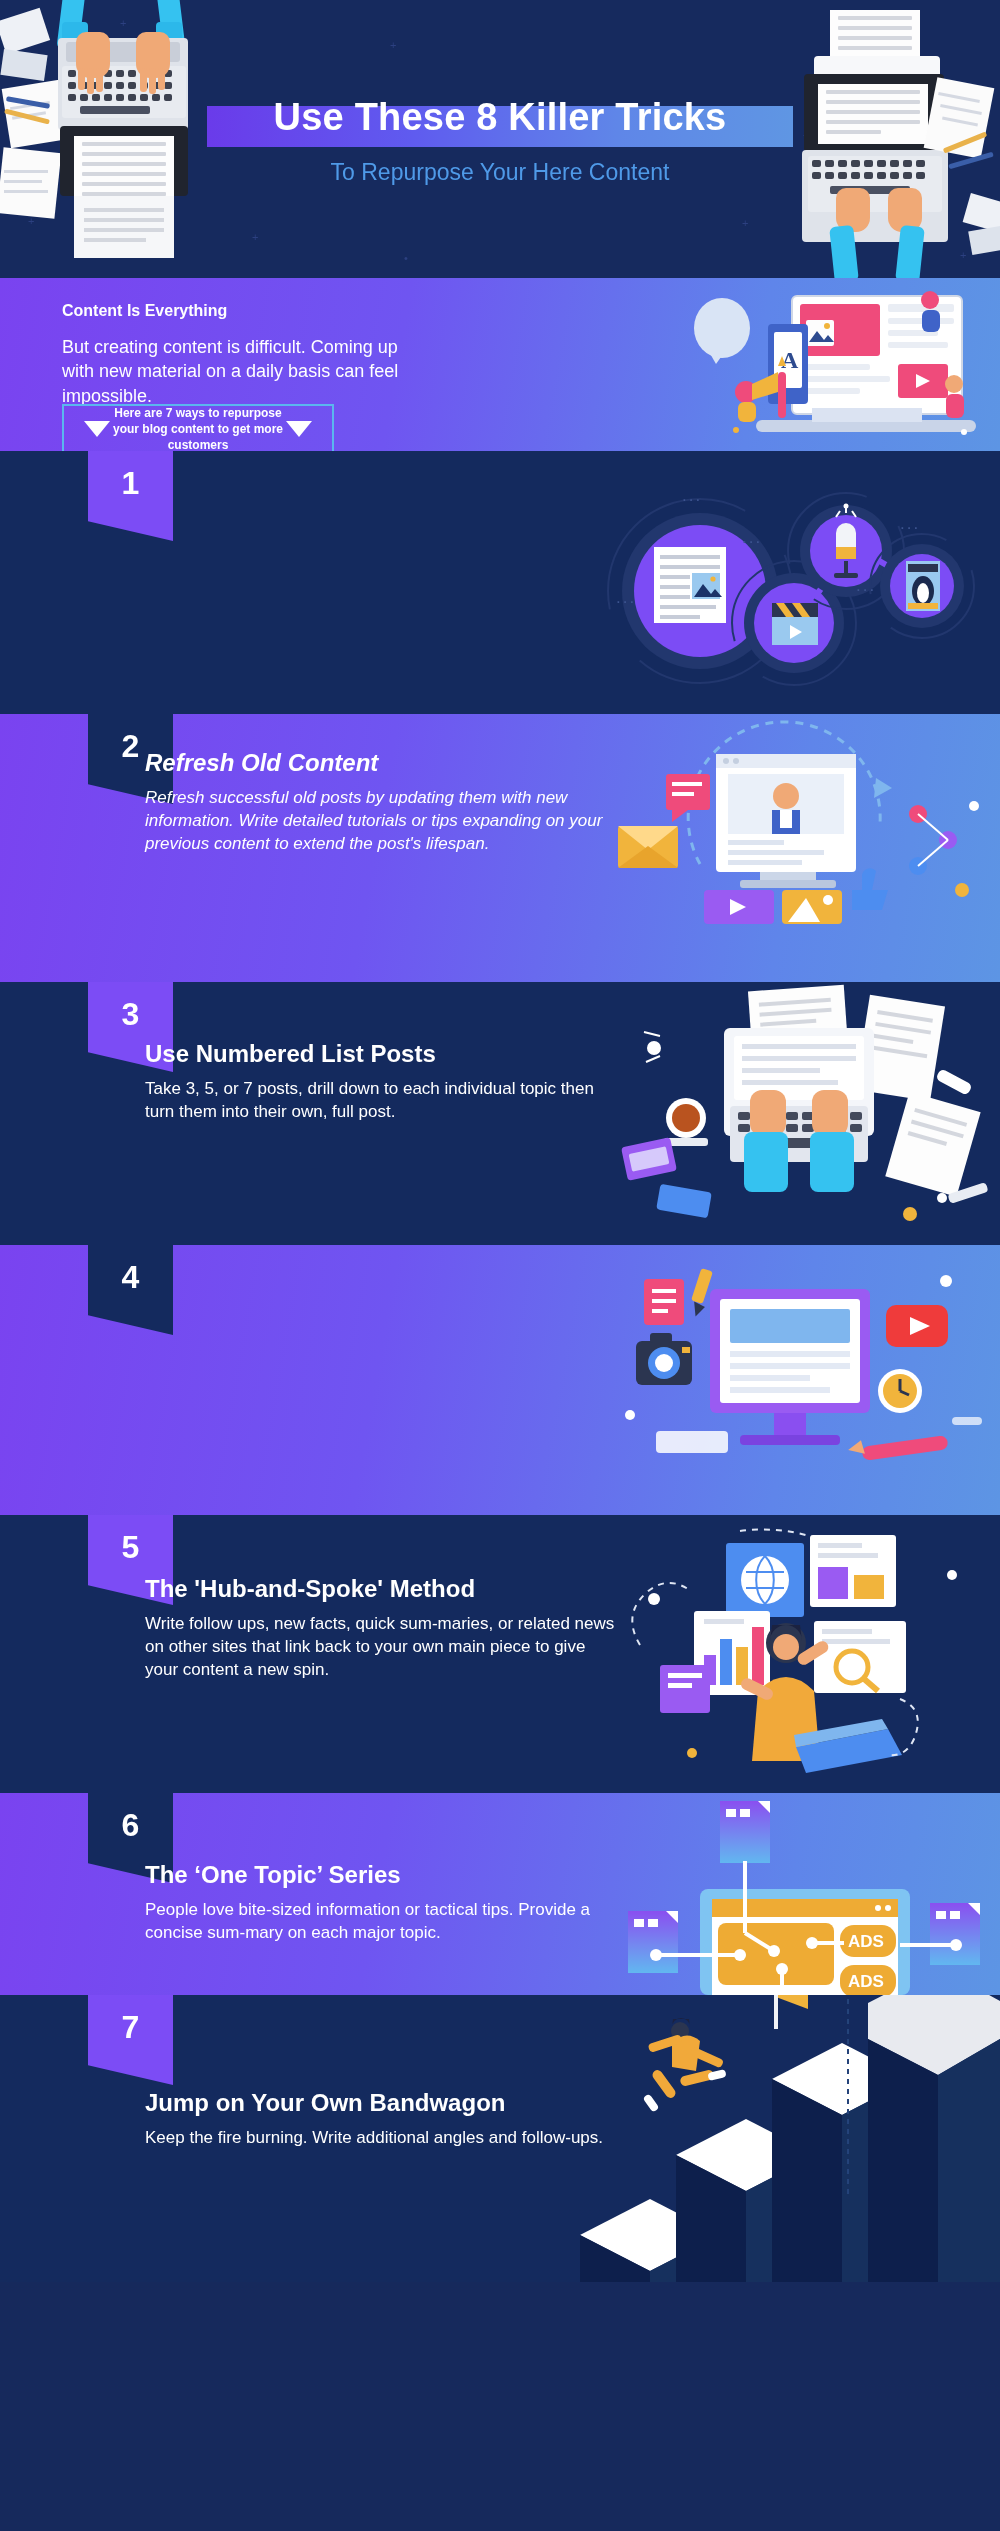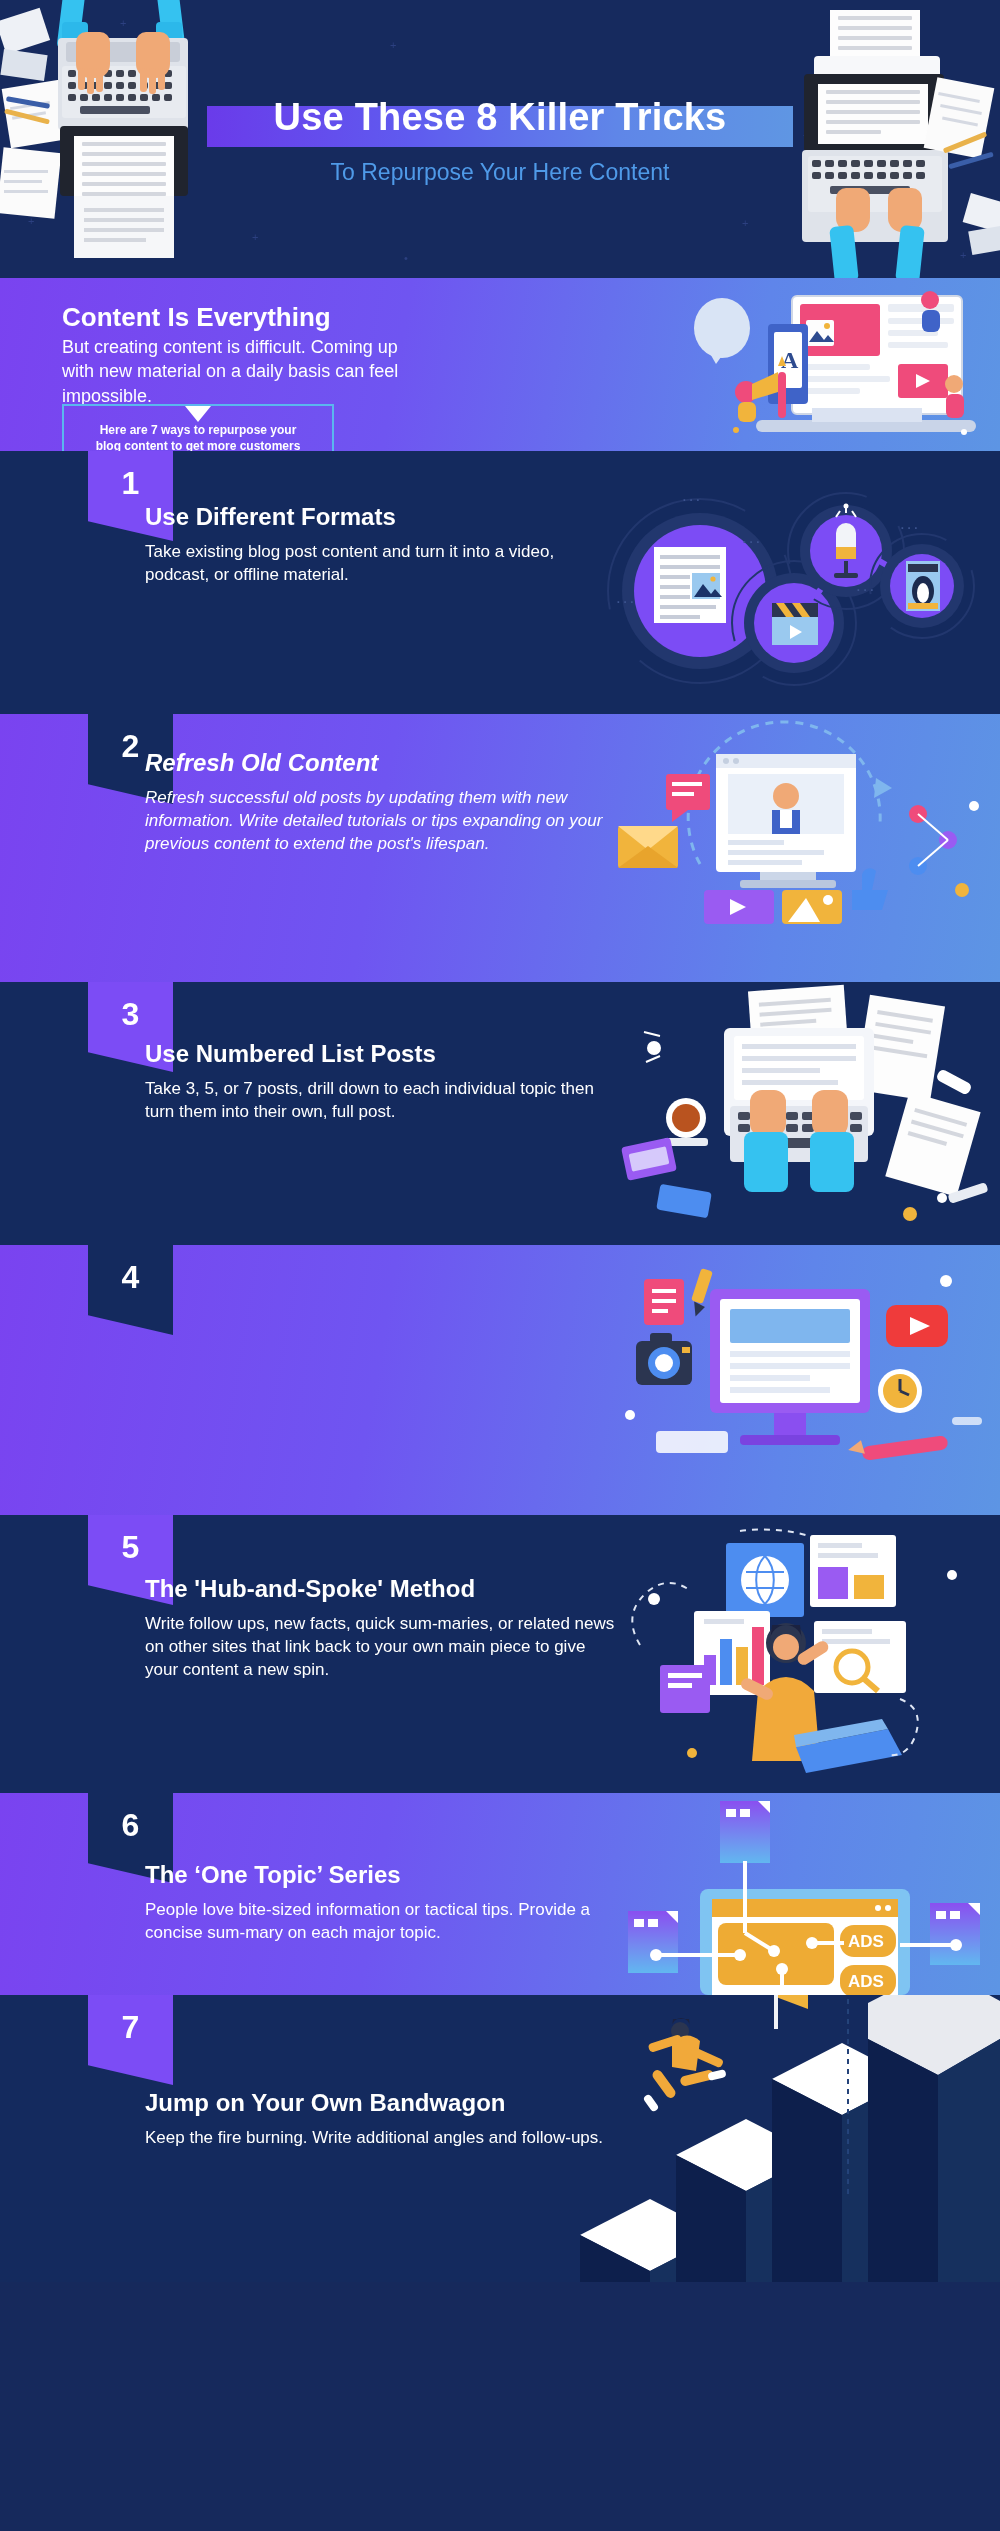--- a/index.html
+++ b/index.html
@@ -46,30 +46,30 @@
   .scrap { position:absolute; background:#fbfbfb; }
 
   
   .intro {
     position:relative; height:173px; width:1000px;
     background:linear-gradient(100deg,#7a43f0 0%,#6f55f1 40%,#5f85ea 75%,#5d95e4 100%);
     overflow:hidden;
   }
   .intro-h {
     position:absolute; left:62px; top:24px;
-    color:#fff; font-size:26px; font-weight:bold;
+    color:#fff; font-size:16px; font-weight:bold;
   }
   .intro-p {
     position:absolute; left:62px; top:57px; width:340px;
     color:#ffffff; font-size:18px; line-height:1.35;
   }
   .cta {
     position:absolute; left:62px; top:126px; width:272px; height:50px;
     border:2px solid #5bb6ee;
-    display:flex; align-items:center; padding:0 20px;flex-direction:column;
+    display:flex; align-items:center; padding:0 20px;
   }
   .tri {
     width:0;height:0;border-left:13px solid transparent;border-right:13px solid transparent;
     border-top:16px solid #ffffff; flex:0 0 auto;
   }
   .cta-text {
     flex:1 1 auto; text-align:center; color:#fff; font-size:12px;
     font-weight:bold; line-height:1.35; padding:0 2px;
   }
   .intro-art { position:absolute; right:18px; top:2px; width:300px; height:170px; }
@@ -287,24 +287,20 @@
         <rect x="264" y="114" width="18" height="24" rx="6" fill="#ef4b7b"></rect>
         <circle cx="54" cy="150" r="3" fill="#f1b43c"></circle>
         <circle cx="282" cy="152" r="3" fill="#ffffff"></circle>
       </svg>
     </div>
   </div>
 
   <div class="step dark" style="height:263px;">
     <div class="badge">
       <span>1</span>
-    </div>
-    <div class="step-text" style="top:52px;">
-      <div class="step-h">Use Different Formats</div>
-      <div class="step-p">Take existing blog post content and turn it into a video, podcast, or offline material.</div>
     </div>
     <div class="step-art">
       <svg width="400" height="263" viewBox="0 0 400 263">
         <circle cx="100" cy="140" r="92" fill="none" stroke="#22376e" stroke-width="2" stroke-dasharray="210 60"></circle>
         <circle cx="100" cy="140" r="78" fill="#22376e"></circle>
         <circle cx="100" cy="140" r="66" fill="#7c4cf5"></circle>
         <rect x="54" y="96" width="72" height="76" fill="#ffffff"></rect>
         <rect x="60" y="104" width="60" height="4" fill="#c7ccd8"></rect>
         <rect x="60" y="114" width="60" height="4" fill="#c7ccd8"></rect>
         <rect x="60" y="124" width="30" height="4" fill="#c7ccd8"></rect>

